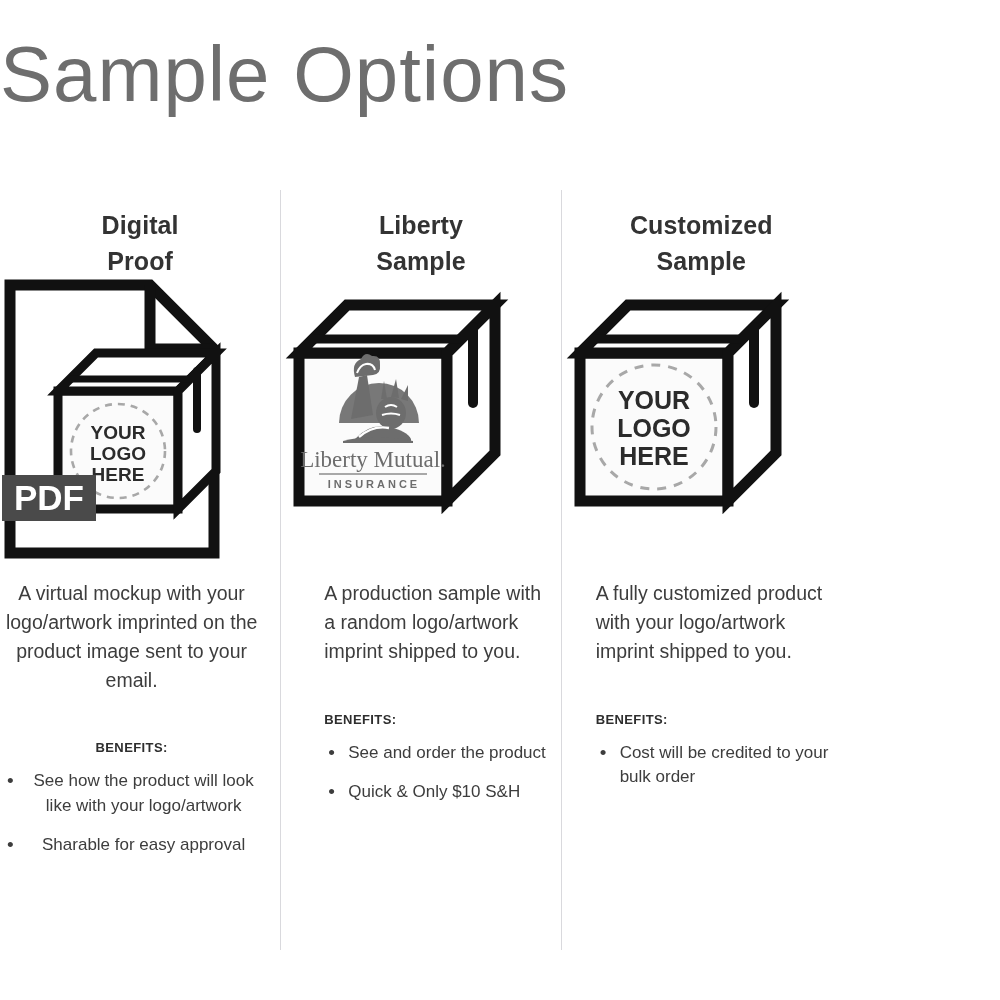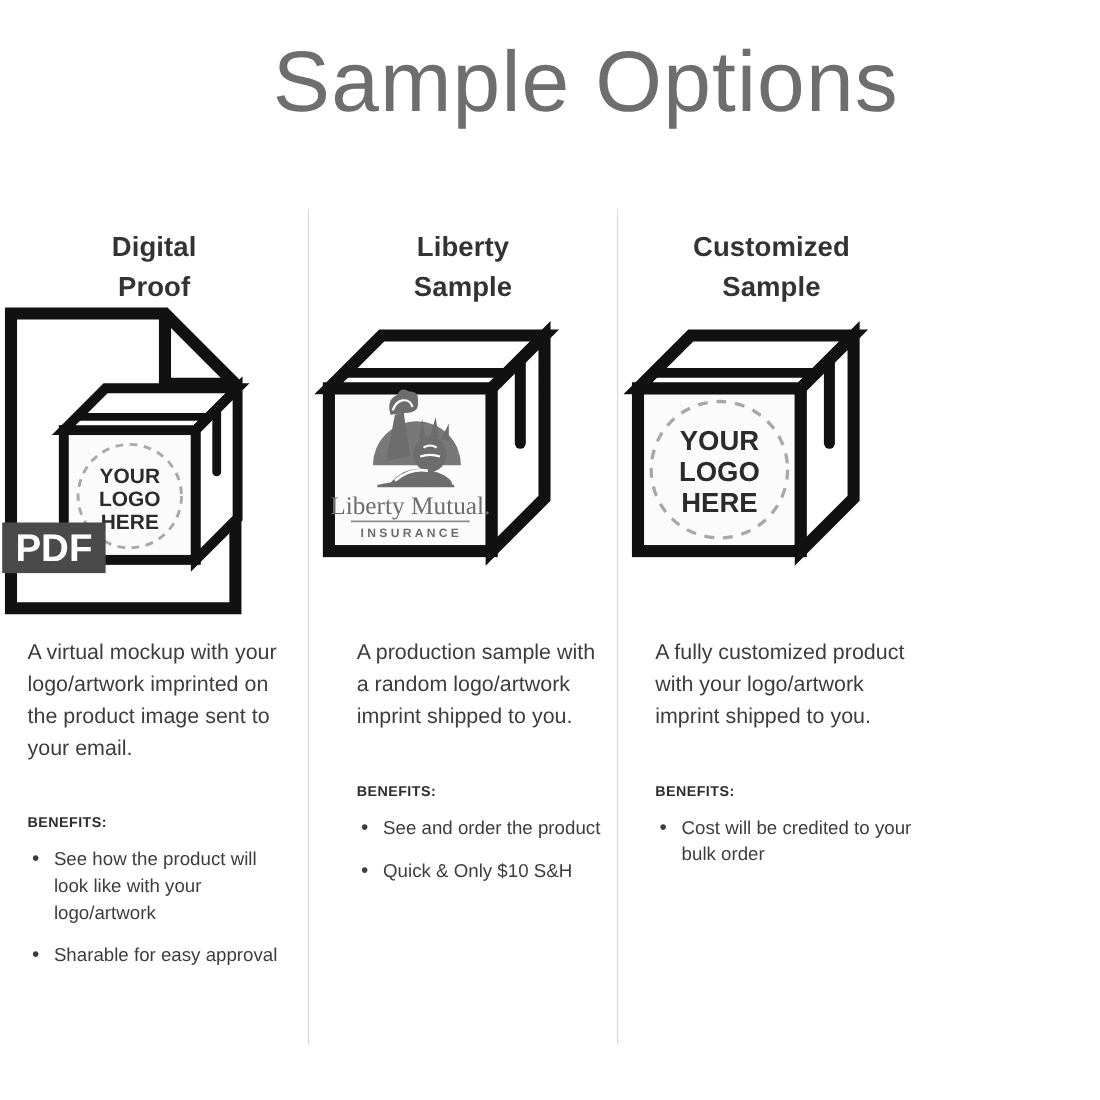--- a/index.html
+++ b/index.html
@@ -15,21 +15,21 @@
     overflow: hidden;
     position: relative;
   }
 
   
   .page-title {
     position: absolute;
     top: 34px;
     left: 0;
     width: 817px;
-    text-align: right;
+    text-align: left;
     font-family: "Liberation Sans", sans-serif;
     font-weight: 300;
     font-size: 78px;
     letter-spacing: 1px;
     color: #6e6e6e;
     line-height: 1.05;
   }
 
   
   .columns {
@@ -72,21 +72,21 @@
     display: flex;
   }
 
   
   .desc {
     font-size: 19.5px;
     line-height: 1.48;
     color: #3d3d3d;
     padding: 0 18px 0 18px;
   }
-  .col-1 .desc, .col-1 .benefits-head, .col-1 .benefits { padding-left: 25px; padding-right: 20px;}
+  .col-1 .desc, .col-1 .benefits-head, .col-1 .benefits { padding-left: 3px; padding-right: 20px; text-align: center;}
   .col-2 .desc, .col-2 .benefits-head, .col-2 .benefits { padding-left: 43px; padding-right: 14px;}
   .col-3 .desc, .col-3 .benefits-head, .col-3 .benefits { padding-left: 34px; padding-right: 10px;}
 
   .benefits-head {
     font-size: 13px;
     font-weight: bold;
     color: #2e2e2e;
     letter-spacing: 0.4px;
     margin-top: 46px;
   }

